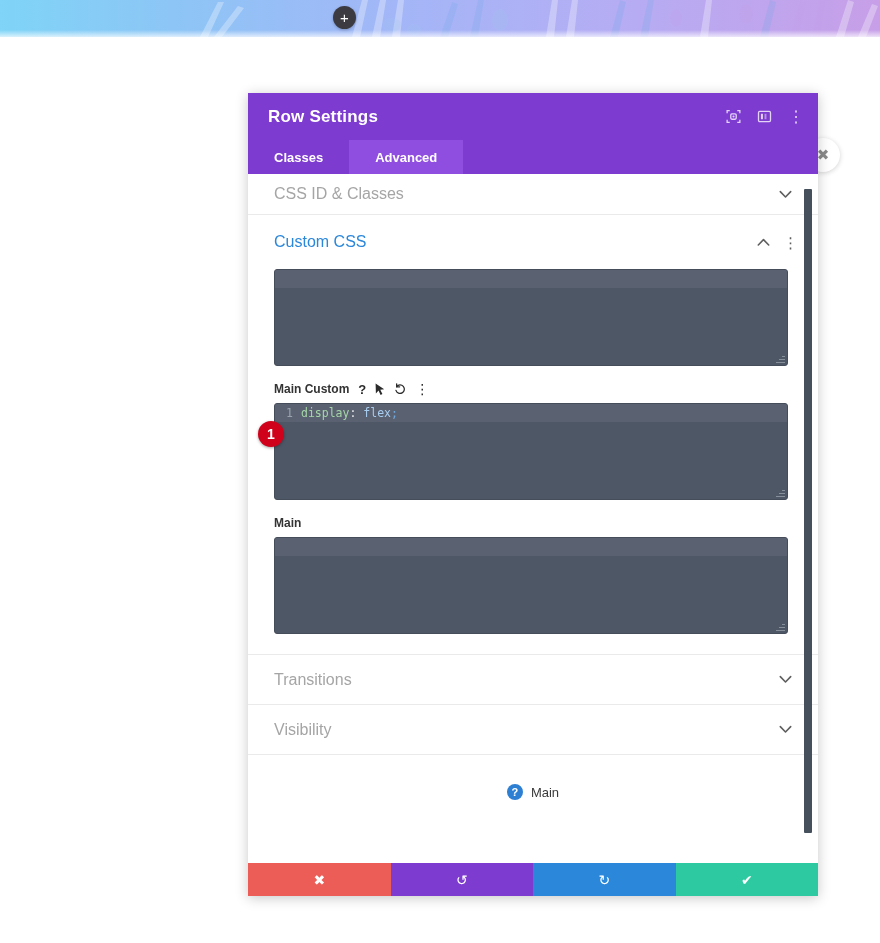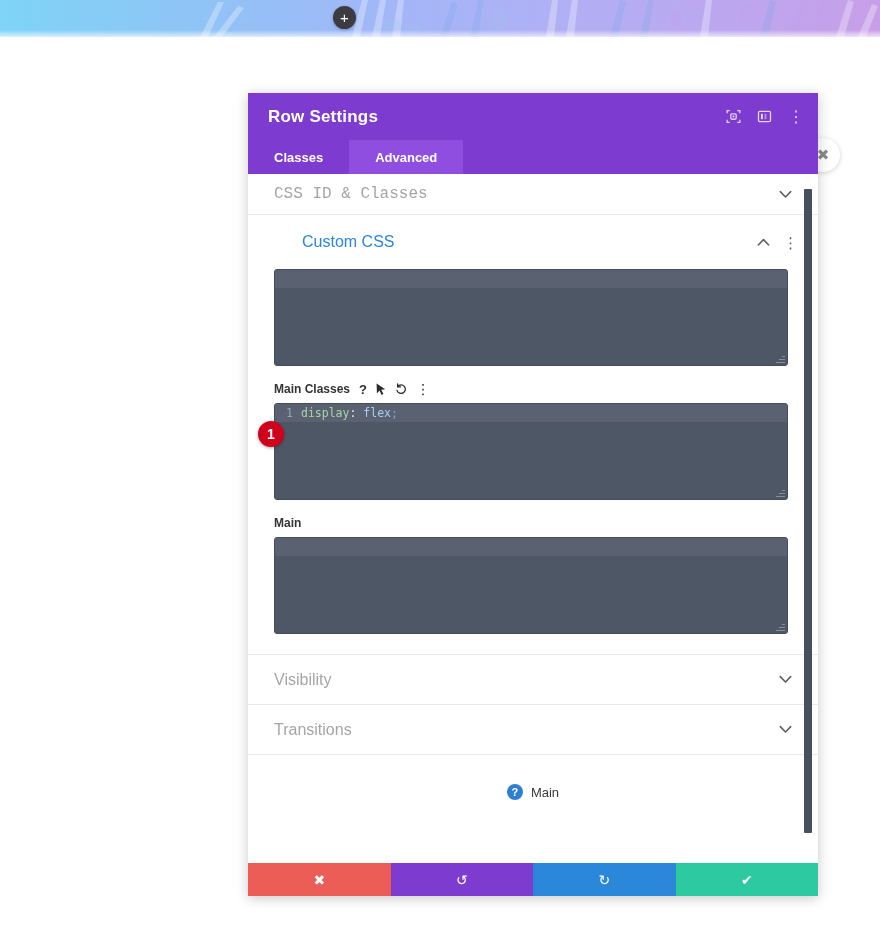--- a/index.html
+++ b/index.html
@@ -90,21 +90,21 @@
     height: 50px; display: flex; align-items: center;
     padding: 0 26px; border-bottom: 1px solid #eaeaea;
     cursor: pointer;
   }
   .section-row .label { font-size: 16px; color: #a5a5a5; font-weight: 400; }
   .section-row .chev { margin-left: auto; color: #5f5f5f; font-size: 12px; }
 
   .section-open { border-bottom: 1px solid #eaeaea; }
   .section-open-head {
     height: 54px; display: flex; align-items: center;
-    padding: 0 20px 0 26px; cursor: pointer; margin-left: 28px;
+    padding: 0 20px 0 26px; cursor: pointer;
   }
   .section-open-head .label { font-size: 16px; color: #2b87da; font-weight: 400; }
   .open-head-icons { margin-left: auto; display: flex; align-items: center; gap: 13px; }
   .open-head-icons .chev { color: #5f5f5f; font-size: 12px; }
 
   .field { padding: 0 26px 14px 26px; }
   .field-label-row { display: flex; align-items: center; gap: 9px; padding: 2px 0 7px 0; }
   .field-label { font-size: 12px; color: #333; font-weight: 700; }
   .mini-icon { color: #2b2b2b; font-size: 12px; line-height:1; cursor:pointer; display:flex; align-items:center;}
 
@@ -266,21 +266,21 @@
     </div>
   </div>
 
   <div class="tabs">
     <div class="tab">Classes</div>
     <div class="tab active">Advanced</div>
   </div>
 
   <div class="modal-scroll">
 
-    <div class="section-row" style="height:41px;font-family:Liberation Mono, monospace;">
+    <div class="section-row" style="height:41px;">
       <span class="label">CSS ID &amp; Classes</span>
       <span class="chev">
         <svg width="13" height="9" viewBox="0 0 13 9" fill="none" stroke="#5f5f5f" stroke-width="1.6" stroke-linecap="round" stroke-linejoin="round">
             <path d="M1.3 1.6 L6.5 7 L11.7 1.6"></path>
           </svg>
       </span>
     </div>
 
     <div class="section-open">
       <div class="section-open-head">
@@ -301,21 +301,21 @@
           <div class="resize-grip">
             <i style="bottom:0;width:9px;"></i>
               <i style="bottom:3px;width:6px;"></i>
               <i style="bottom:6px;width:3px;"></i>
           </div>
         </div>
       </div>
 
       <div class="field">
         <div class="field-label-row">
-          <span class="field-label">Main Classes</span>
+          <span class="field-label">Main Custom</span>
           <span class="mini-icon" style="font-weight:700;font-size:13px;">?</span>
           <span class="mini-icon">
             <svg width="10" height="13" viewBox="0 0 10 13" fill="#2b2b2b">
                 <path d="M0.6 0.4 L9.2 6.2 L5.3 6.7 L7.4 11.1 L5.6 12 L3.5 7.6 L0.9 10.5 Z"></path>
               </svg>
           </span>
           <span class="mini-icon">
             <svg width="12" height="12" viewBox="0 0 14 14" fill="none" stroke="#2b2b2b" stroke-width="1.5" stroke-linecap="round">
               <path d="M3.1 4.1 A5 5 0 1 1 2.3 8.6"></path>
               <path d="M3.1 0.9 L3.1 4.4 L6.6 4.4"></path>
@@ -351,30 +351,30 @@
           <div class="resize-grip">
             <i style="bottom:0;width:9px;"></i>
               <i style="bottom:3px;width:6px;"></i>
               <i style="bottom:6px;width:3px;"></i>
           </div>
         </div>
       </div>
     </div>
 
     <div class="section-row">
-      <span class="label">Visibility</span>
+      <span class="label">Transitions</span>
       <span class="chev">
         <svg width="13" height="9" viewBox="0 0 13 9" fill="none" stroke="#5f5f5f" stroke-width="1.6" stroke-linecap="round" stroke-linejoin="round">
             <path d="M1.3 1.6 L6.5 7 L11.7 1.6"></path>
           </svg>
       </span>
     </div>
 
     <div class="section-row">
-      <span class="label">Transitions</span>
+      <span class="label">Visibility</span>
       <span class="chev">
         <svg width="13" height="9" viewBox="0 0 13 9" fill="none" stroke="#5f5f5f" stroke-width="1.6" stroke-linecap="round" stroke-linejoin="round">
             <path d="M1.3 1.6 L6.5 7 L11.7 1.6"></path>
           </svg>
       </span>
     </div>
 
     <div class="help-zone">
       <span class="help-icon">?</span>
       <span class="help-text">Main</span>

